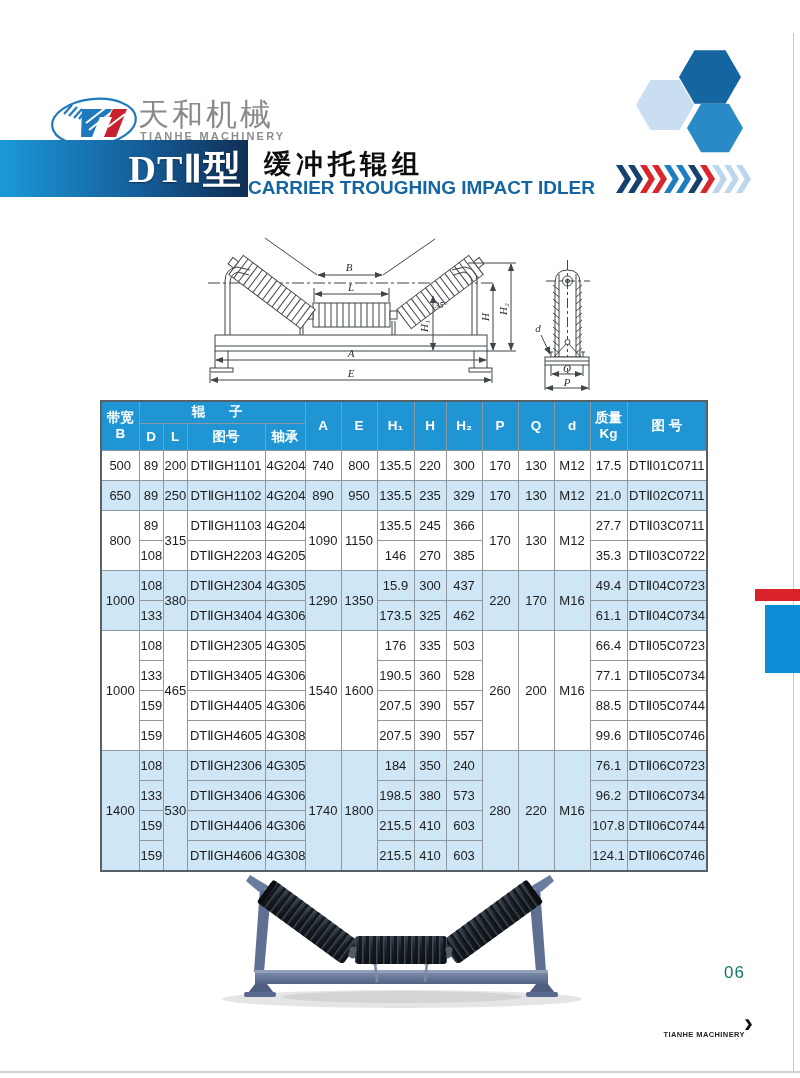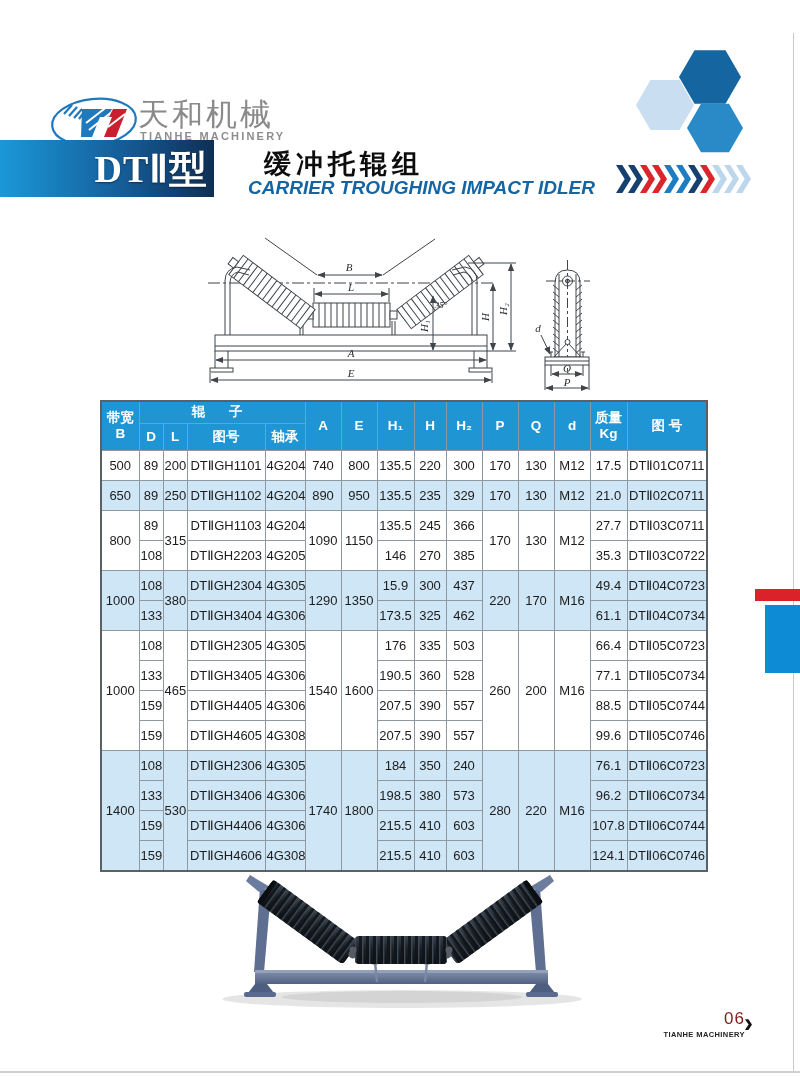--- a/index.html
+++ b/index.html
@@ -3,26 +3,26 @@
 <meta charset="utf-8">
 <style>
   html,body{margin:0;padding:0;background:#fff;}
   .page{position:relative;width:800px;height:1078px;background:#ffffff;overflow:hidden;
         font-family:"Liberation Sans",sans-serif;}
   .abs{position:absolute;}
 
   
   .brand-cn{left:138px;top:94px;font-size:31px;font-weight:normal;color:#8a8a8a;letter-spacing:3px;}
   .brand-en{left:140px;top:130px;font-size:11px;font-weight:bold;color:#8d8d8d;letter-spacing:2.2px;}
-  .banner{left:0;top:140px;width:214px;height:57px;
+  .banner{left:0;top:140px;width:248px;height:57px;
           background:linear-gradient(90deg,#1b98d8 0%,#155f9b 55%,#0f2f55 100%);}
   .banner .model{position:absolute;right:6px;top:4px;font-family:"Liberation Serif",serif;
           font-weight:bold;font-size:38px;color:#fff;letter-spacing:1px;text-shadow:0 1px 2px rgba(0,0,0,.45);}
   .title-cn{left:264px;top:146px;font-size:27px;font-weight:bold;color:#0d0d0d;letter-spacing:5px;}
-  .title-en{left:248px;top:177px;font-size:19px;font-weight:bold;font-style:italic;color:#1565a2;}
+  .title-en{left:248px;top:177px;font-size:19px;font-weight:bold;color:#1565a2;}
   .chevrons{left:616px;top:164px;height:30px;display:flex;align-items:center;}
   .chev{display:inline-block;width:15px;height:28px;margin-right:-3px;
         clip-path:polygon(0 0,42% 0,100% 50%,42% 100%,0 100%,58% 50%);}
 
   
   .edge-right{left:793px;top:33px;width:1px;height:1039px;background:#c9c9c9;}
   .edge-bottom{left:0;top:1071px;width:800px;height:2px;background:#cfcfcf;}
   .tab-red{left:755px;top:589px;width:45px;height:12px;background:#d9222a;}
   .tab-blue{left:765px;top:605px;width:35px;height:68px;background:#0d8bd4;}
 
@@ -33,21 +33,21 @@
              overflow:hidden;}
   .spec thead th{background:#1f95d4;color:#fff;font-weight:bold;font-size:13.5px;}
   .spec thead tr.h1{height:22px;margin-left:8px;}
   .spec thead tr.h2{height:27px;}
   .spec tbody td{height:29px;background:#fff;}
   .spec tbody tr.alt td{background:#cfe6f6;}
   .pre{white-space:pre-line;line-height:1.2;}
   .grp{letter-spacing:10px;}
 
   
-  .pageno{left:724px;top:1009px;font-size:17px;color:#7f1d1d;letter-spacing:1px;}
+  .pageno{left:724px;top:963px;font-size:17px;color:#0f766e;letter-spacing:1px;}
   .footer-brand{right:55px;top:1030px;font-size:7.5px;font-weight:bold;color:#222;letter-spacing:.4px;}
   .footer-chev{left:744px;top:1008px;font-size:27px;font-weight:600;color:#111;}
 </style>
 </head>
 <body>
 
 <div class="page">
 
   <svg class="abs" style="left:48px;top:92px" width="92" height="58" viewBox="0 0 92 58">
     <ellipse cx="46" cy="30" rx="42" ry="23" fill="none" stroke="#1e79bd" stroke-width="2.2" transform="rotate(-6 46 30)"></ellipse>

